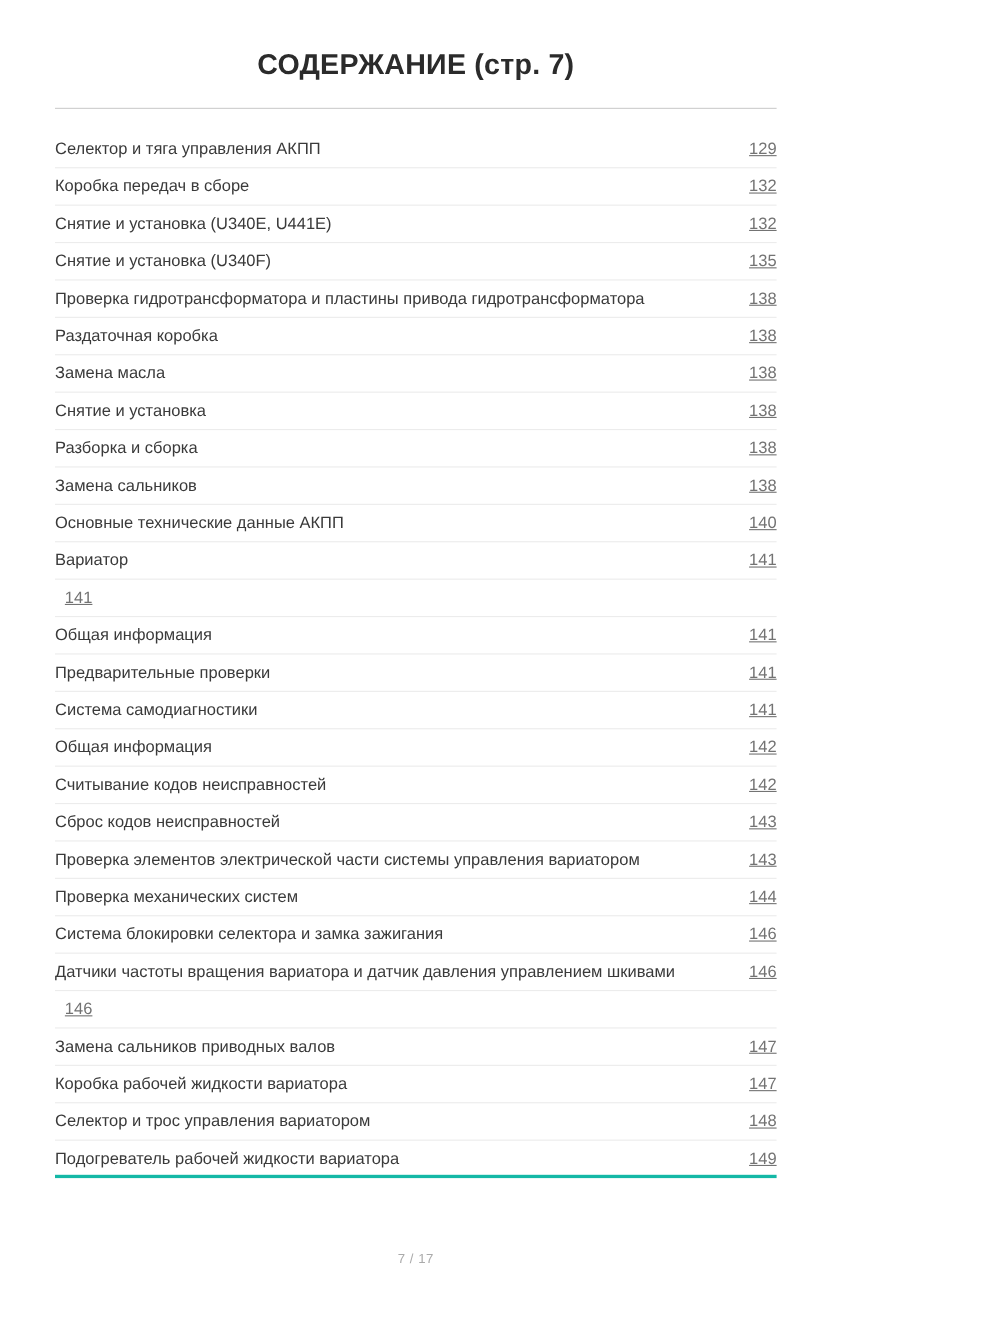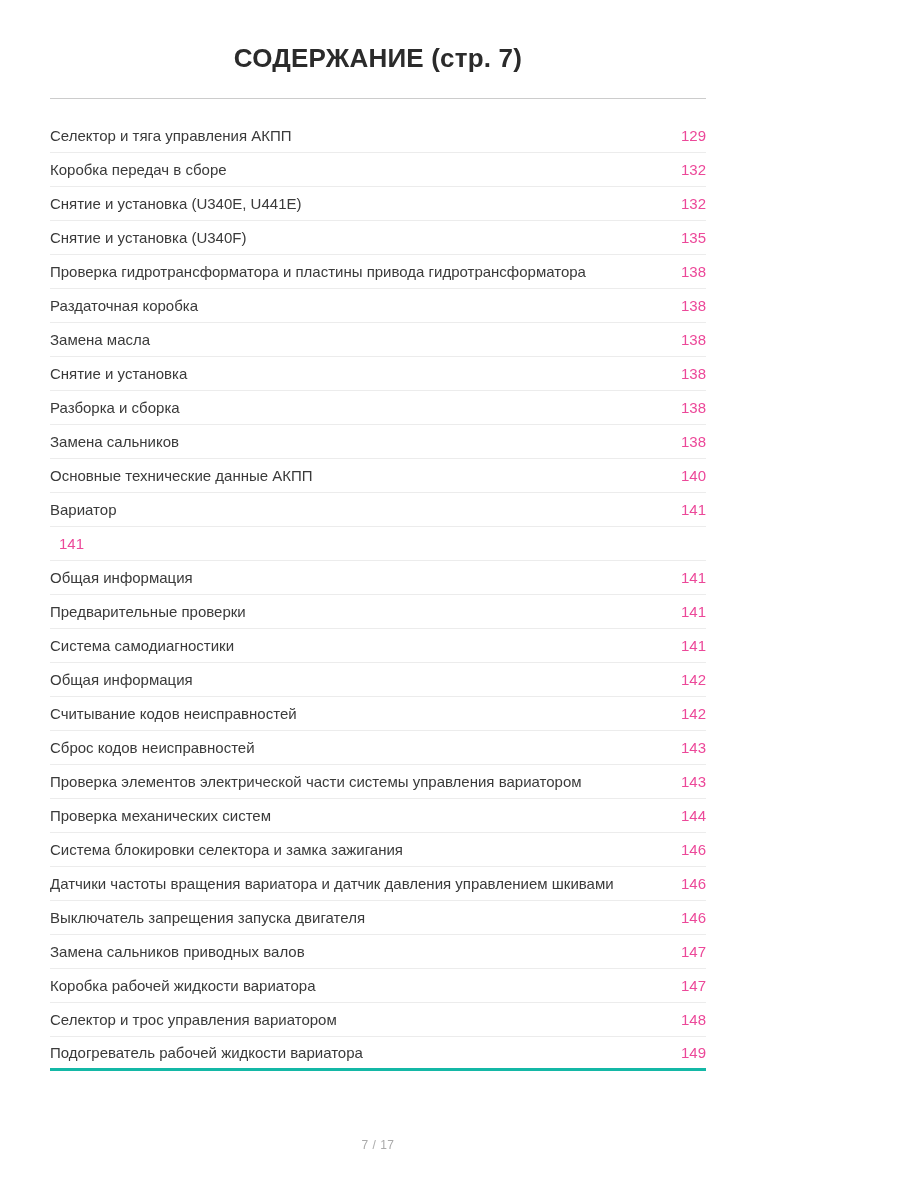--- a/index.html
+++ b/index.html
@@ -43,21 +43,21 @@
   }
   .toc {
     margin: 0;
     padding: 0 50px;
     list-style: none;
     flex: 0 0 auto;
     padding-top: 20px;
   }
   .toc-row {
     display: flex;
-    align-items: center;
+    align-items: flex-start;
     justify-content: space-between;
     height: 34px;
     box-sizing: border-box;
     border-bottom: 1px solid #ececec;
     padding: 0;
     gap: 36px;
   }
   .toc-row:last-child {
     border-bottom: 3px solid #14b8a6;
   }
@@ -66,24 +66,25 @@
     line-height: 34px;
     color: #3a3a3a;
     white-space: nowrap;
     overflow: hidden;
     text-overflow: ellipsis;
     padding-right: 18px;
   }
   .toc-page {
     font-size: 15px;
     line-height: 34px;
-    color: #ec4899;
+    color: #737373;
     flex: 0 0 auto;
     min-width: 34px;
     text-align: right;
+    text-decoration: underline;
   }
   .page-footer {
     margin-top: auto;
     padding-bottom: 47px;
     text-align: center;
   }
   .footer-text {
     font-size: 12px;
     color: #aaaaaa;
     letter-spacing: 0.5px;
@@ -185,21 +186,20 @@
       </li>
       <li class="toc-row">
         <span class="toc-title">Система блокировки селектора и замка зажигания</span>
         <span class="toc-page">146</span>
       </li>
       <li class="toc-row">
         <span class="toc-title">Датчики частоты вращения вариатора и датчик давления управлением шкивами</span>
         <span class="toc-page">146</span>
       </li>
       <li class="toc-row">
-        <span class="toc-title">Выключатель запрещения запуска двигателя</span>
         <span class="toc-page">146</span>
       </li>
       <li class="toc-row">
         <span class="toc-title">Замена сальников приводных валов</span>
         <span class="toc-page">147</span>
       </li>
       <li class="toc-row">
         <span class="toc-title">Коробка рабочей жидкости вариатора</span>
         <span class="toc-page">147</span>
       </li>

